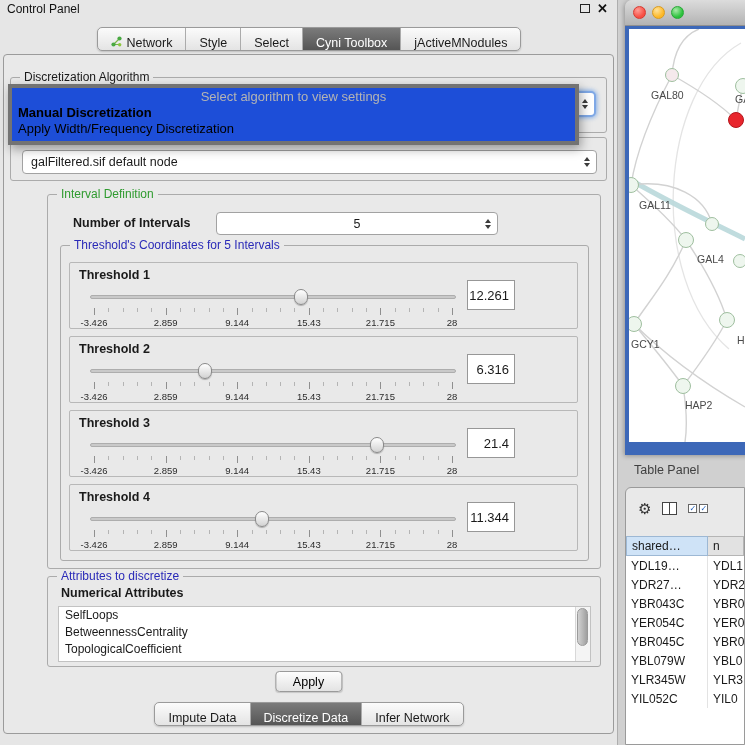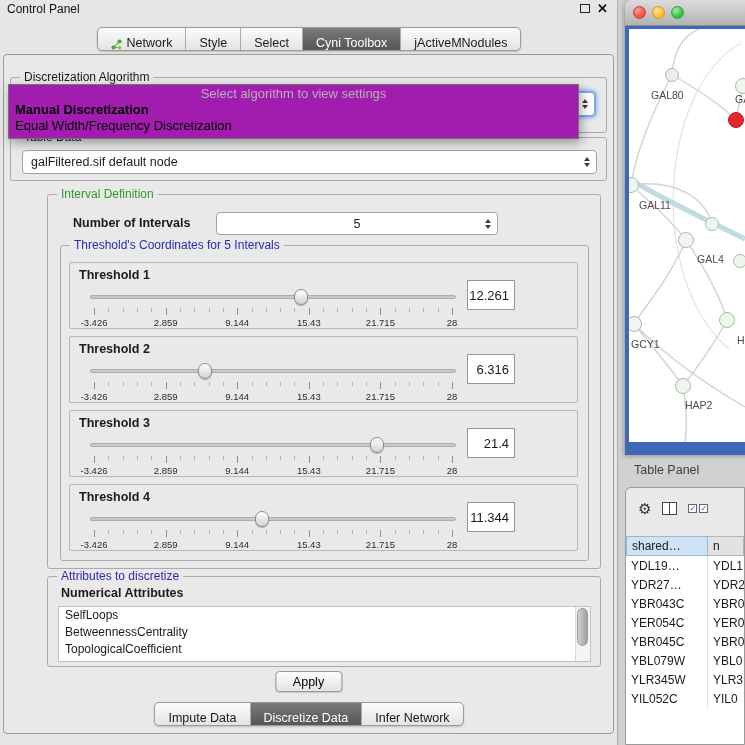--- a/index.html
+++ b/index.html
@@ -10,40 +10,40 @@
   
   #control-panel{position:absolute;left:0;top:0;width:618px;height:745px;background:#e6e6e6;border-right:1px solid #aeaeae;}
   .cp-titlebar{position:relative;height:18px;display:flex;align-items:center;padding-left:7px;font-size:12px;color:#111;}
   .cp-float{position:absolute;right:27px;top:4px;width:10px;height:9px;border:1px solid #222;}
   .cp-close{position:absolute;right:9px;top:1px;font-size:13px;font-weight:bold;color:#111;}
 
   .seg-row{position:absolute;left:0;width:618px;display:flex;justify-content:center;z-index:3;}
   #top-tabs-row{top:27px;}
   #bottom-tabs-row{top:702px;}
   .seg{display:flex;height:24px;border:1px solid #9a9a9a;border-radius:5px;overflow:hidden;background:linear-gradient(#fbfbfb,#e4e4e4);box-shadow:0 1px 2px rgba(0,0,0,.18);}
-  .seg-item{display:flex;align-items:flex-end;gap:5px;padding:0 13px;font-size:12.5px;border-left:1px solid #ababab;white-space:nowrap;}
+  .seg-item{display:flex;align-items:flex-start;gap:5px;padding:8px 13px;font-size:12.5px;border-left:1px solid #ababab;white-space:nowrap;}
   .seg-item:first-child{border-left:none;}
   .seg-item.selected{background:linear-gradient(#7b7b7b,#555555);color:#fff;}
 
   #cp-body{position:absolute;left:3px;top:54px;width:611px;height:680px;border:1px solid #9b9b9b;border-radius:4px;background:#e9e9e9;}
 
   .group{position:absolute;border:1px solid #ababab;border-radius:3px;}
   .group-label{position:absolute;top:-8px;left:9px;background:#e9e9e9;padding:0 4px;font-size:12px;white-space:nowrap;}
   .group-label.green{color:#2f9b2f;}
   .group-label.blue{color:#2a2ab8;}
 
   #algo-group{left:6px;top:22px;width:597px;height:56px;}
   #algo-combo{position:absolute;left:12px;top:13px;width:573px;height:26px;background:#fff;border:2px solid #7fa8e6;border-radius:5px;box-shadow:0 0 4px 1px rgba(110,160,230,.8);}
 
   .combo{position:relative;background:#fff;border:1px solid #a2a2a2;border-radius:4px;display:flex;align-items:center;padding-left:8px;font-size:12.5px;}
   .stepper{position:absolute;right:6px;top:50%;transform:translateY(-50%);display:flex;flex-direction:column;gap:2px;}
   .tri-up{width:0;height:0;border-left:3.5px solid transparent;border-right:3.5px solid transparent;border-bottom:4.5px solid #3c3c3c;}
   .tri-down{width:0;height:0;border-left:3.5px solid transparent;border-right:3.5px solid transparent;border-top:4.5px solid #3c3c3c;}
 
-  #dropdown{position:absolute;left:4px;top:29px;width:571px;background:#a21caf;border:1px solid #737373;box-shadow:2px 4px 10px rgba(0,0,0,.35);z-index:6;padding-bottom:4px;}
+  #dropdown{position:absolute;left:4px;top:29px;width:571px;background:#1d4ed8;border:4px solid #737373;box-shadow:2px 4px 10px rgba(0,0,0,.35);z-index:6;padding-bottom:4px;}
   #dd-header{text-align:center;color:#b4b4b4;font-size:13px;line-height:16px;padding-top:1px;}
   .dd-item{font-size:13px;line-height:16px;padding-left:6px;color:#000;white-space:nowrap;}
   .dd-item.first{font-weight:bold;}
 
   #tabledata-group{left:6px;top:82px;width:597px;height:44px;padding-left:19px;}
   #tabledata-combo{position:absolute;left:11px;top:12px;width:575px;height:24px;}
 
   #interval-group{left:43px;top:139px;width:554px;height:375px;}
   #num-intervals-label{position:absolute;left:25px;top:21px;font-weight:bold;font-size:12.5px;}
   #num-intervals-combo{position:absolute;left:168px;top:17px;width:282px;height:23px;justify-content:center;padding-left:0;}
@@ -149,21 +149,21 @@
               <span class="tri-up"></span>
               <span class="tri-down"></span>
             </span>
         </div>
       </div>
 
       <div id="dropdown">
         <div id="dd-header">Select algorithm to view settings</div>
         <div id="dd-items">
             <div class="dd-item first">Manual Discretization</div>
-            <div class="dd-item">Equal Width/Frequency Discretization</div>
+            <div class="dd-item">Apply Width/Frequency Discretization</div>
           </div>
       </div>
 
       <div class="group" id="tabledata-group">
         <span class="group-label">Table Data</span>
         <div class="combo" id="tabledata-combo">
           <span>galFiltered.sif default node</span>
           <span class="stepper">
               <span class="tri-up"></span>
               <span class="tri-down"></span>

